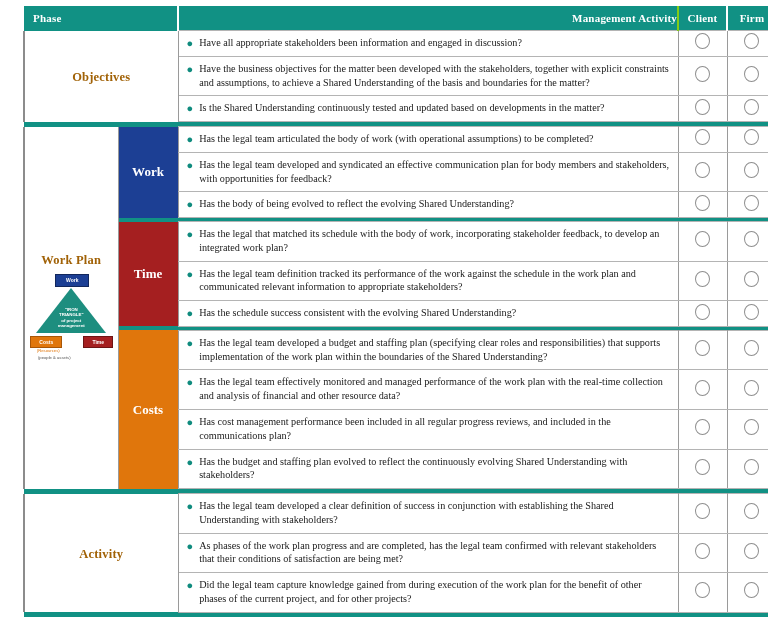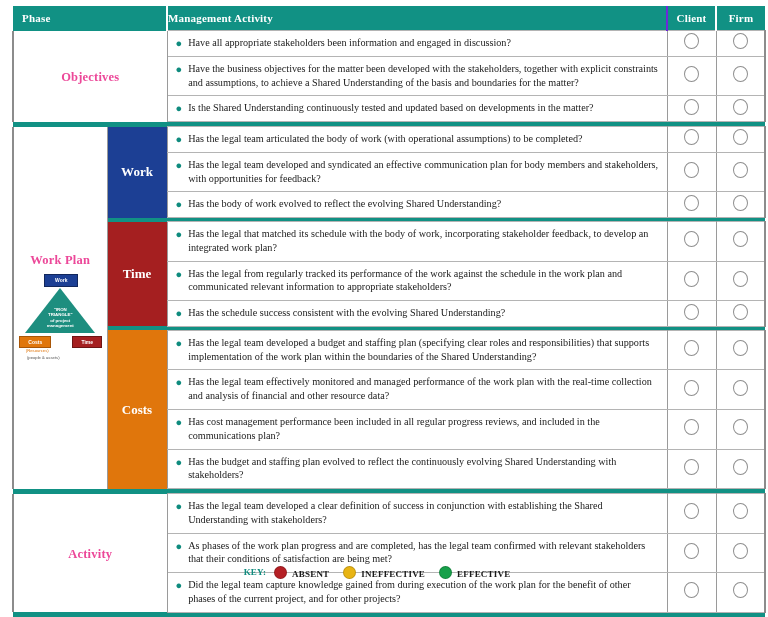--- a/index.html
+++ b/index.html
@@ -18,21 +18,21 @@
   #page {
     position: absolute;
     left: 0; top: 0;
     width: 768px;
     height: 617px;
     background: #ffffff;
   }
 
   .table-wrap {
     position: absolute;
-    left: 12px;
+    left: 23px;
     top: 6px;
     width: 628px;
   }
 
   table.matrix {
     border-collapse: collapse;
     table-layout: fixed;
     width: 752px;
     background: #ffffff;
   }
@@ -44,21 +44,21 @@
     font-family: "Liberation Serif", serif;
     font-weight: bold;
     font-size: 11px;
     letter-spacing: .2px;
     padding: 4px 0 5px 0;
     border: none;
     height: 15px;
     vertical-align: middle;
   }
   th.h-phase { text-align: left; padding-left: 9px; border-right: 2px solid #ffffff; }
-  th.h-activity { text-align: left; border-right: 2px solid #6d28d9; }
+  th.h-activity { text-align: right; border-right: 2px solid #84cc16; }
   th.h-client { text-align: center; border-right: 2px solid #ffffff; margin-top: 26px; }
   th.h-firm { text-align: center; }
 
   
   td {
     border: 1px solid #9a9a9a;
     vertical-align: middle;
     background: #ffffff;
   }
 
@@ -67,21 +67,21 @@
     width: 94px;
     text-align: center;
     vertical-align: middle;
     border-left: 2px solid #8c8c8c;
     border-right: 1px solid #9a9a9a;
     border-top: none;
     border-bottom: none;
     padding: 2px;
   }
   .phase-label {
-    color: #ec4899;
+    color: #a16207;
     font-family: "Liberation Serif", serif;
     font-weight: bold;
     font-size: 12.5px;
     letter-spacing: .2px;
   }
 
   
   td.subphase {
     width: 60px;
     text-align: center;
@@ -396,21 +396,21 @@
               <span class="act-text">Has the legal team developed and syndicated an effective communication plan for body members and stakeholders, with opportunities for feedback?</span>
             </div>
           </td>
           <td class="score"><span class="circle"></span></td>
           <td class="score firm"><span class="circle"></span></td>
         </tr>
         <tr>
           <td class="activity">
             <div class="act-row">
               <span class="bullet">●</span>
-              <span class="act-text">Has the body of work evolved to reflect the evolving Shared Understanding?</span>
+              <span class="act-text">Has the body of being evolved to reflect the evolving Shared Understanding?</span>
             </div>
           </td>
           <td class="score"><span class="circle"></span></td>
           <td class="score firm"><span class="circle"></span></td>
         </tr>
 
         <tr class="sep-thin">
           <td class="subgap"></td>
           <td colspan="3"></td>
         </tr>
@@ -423,21 +423,21 @@
               <span class="act-text">Has the legal that matched its schedule with the body of work, incorporating stakeholder feedback, to develop an integrated work plan?</span>
             </div>
           </td>
           <td class="score"><span class="circle"></span></td>
           <td class="score firm"><span class="circle"></span></td>
         </tr>
         <tr>
           <td class="activity">
             <div class="act-row">
               <span class="bullet">●</span>
-              <span class="act-text">Has the legal from regularly tracked its performance of the work against the schedule in the work plan and communicated relevant information to appropriate stakeholders?</span>
+              <span class="act-text">Has the legal team definition tracked its performance of the work against the schedule in the work plan and communicated relevant information to appropriate stakeholders?</span>
             </div>
           </td>
           <td class="score"><span class="circle"></span></td>
           <td class="score firm"><span class="circle"></span></td>
         </tr>
         <tr>
           <td class="activity">
             <div class="act-row">
               <span class="bullet">●</span>
               <span class="act-text">Has the schedule success consistent with the evolving Shared Understanding?</span>
@@ -533,18 +533,15 @@
         </tr>
 
         <tr class="sep">
           <td colspan="5"></td>
         </tr>
 
       </tbody>
     </table>
   </div>
 
-  <div class="key-row">
-    <span class="key-label">KEY:</span><span class="key-item"><span class="key-dot" style="background:#b52025"></span><span>ABSENT</span></span><span class="key-item"><span class="key-dot" style="background:#e8b413"></span><span>INEFFECTIVE</span></span><span class="key-item"><span class="key-dot" style="background:#17a04a"></span><span>EFFECTIVE</span></span>
-  </div>
 
 
 </div>
 
 </body></html>

